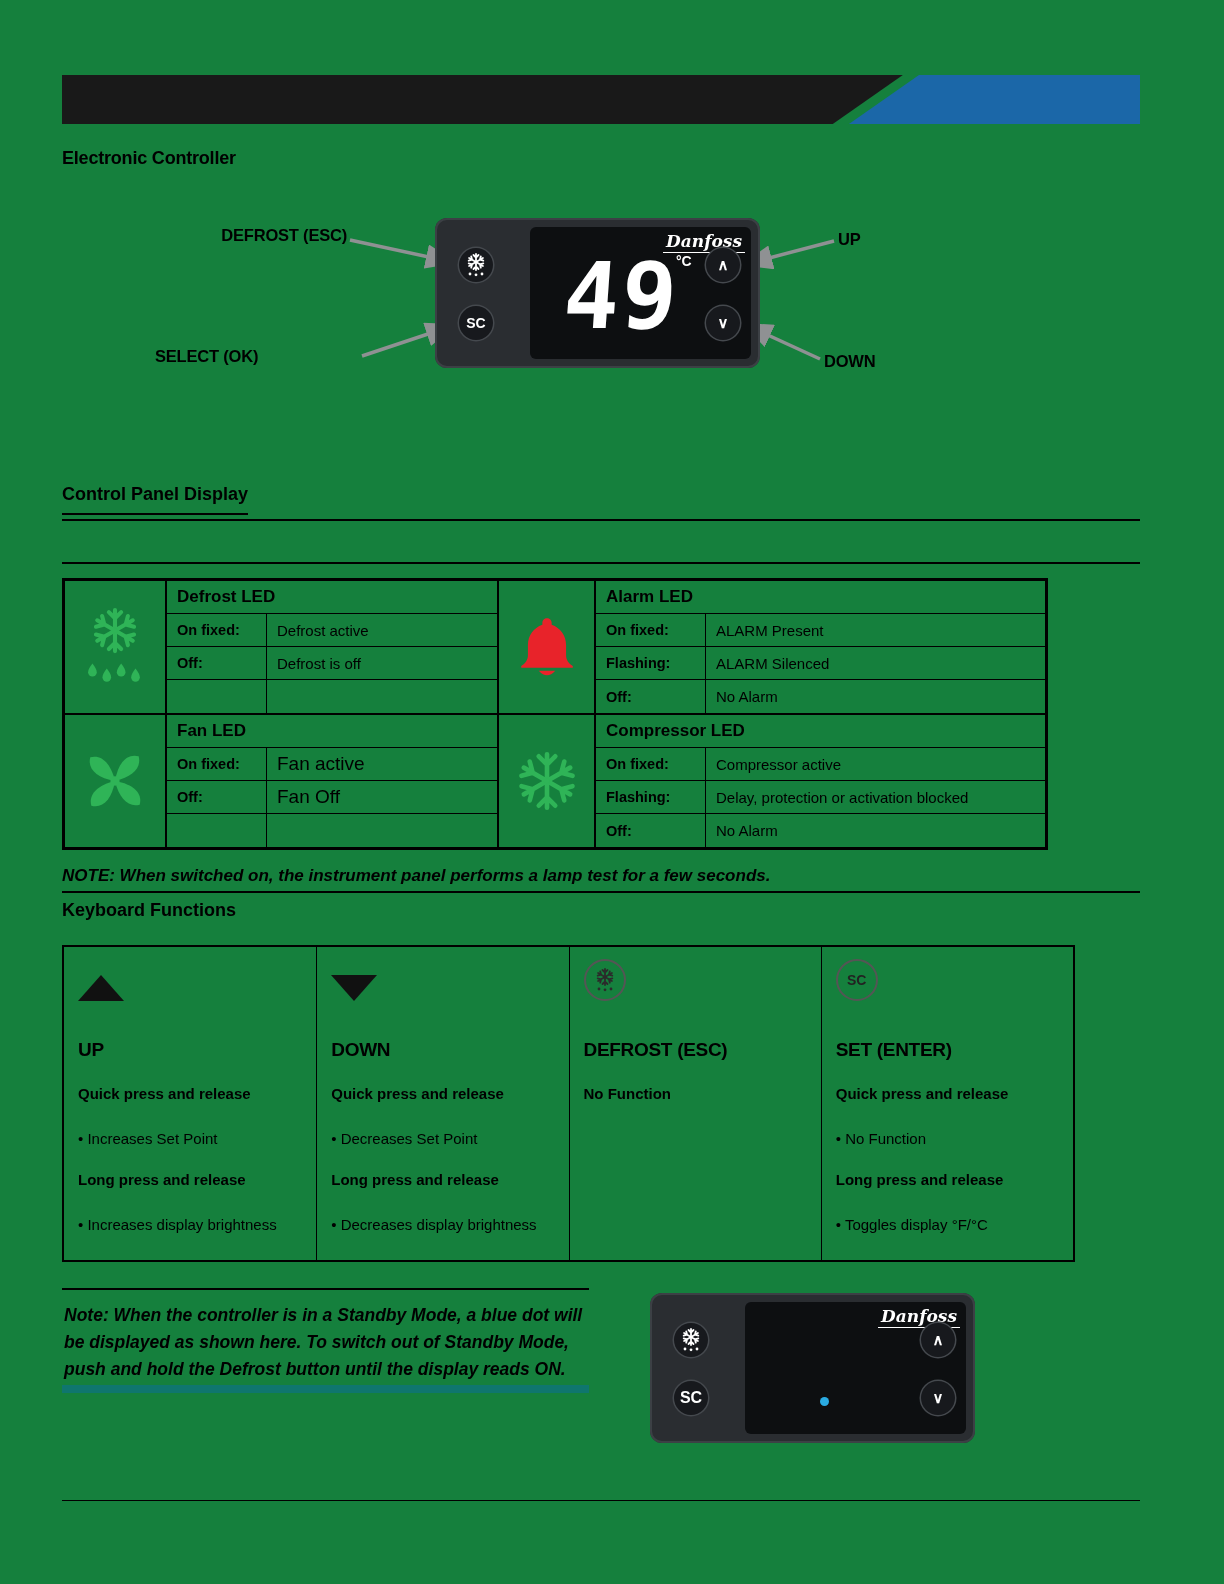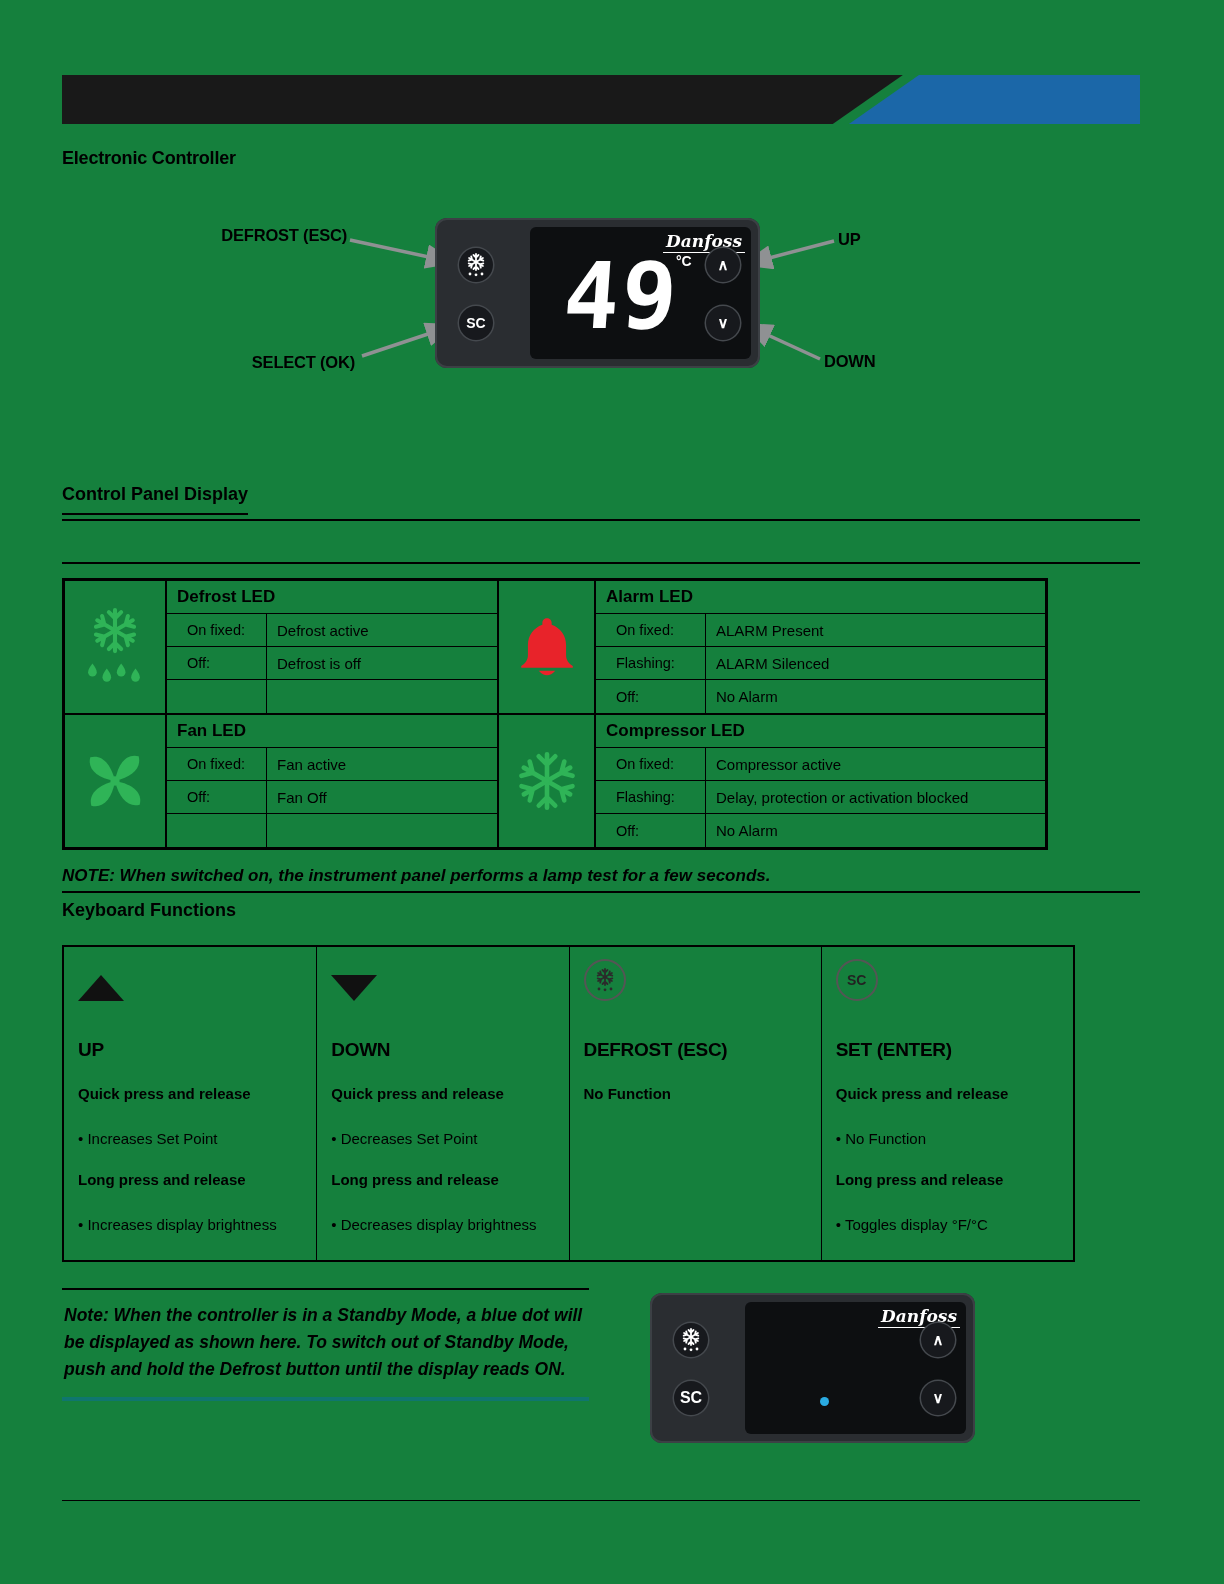--- a/index.html
+++ b/index.html
@@ -28,21 +28,21 @@
   .note1{left:62px;top:532px;}
   .lampnote{left:62px;top:866px;font-size:17px;font-style:italic;}
   .lampnote b{font-weight:800;}
   .lampnote span{font-weight:600;}
 
   
   .diagram{left:62px;top:210px;width:1078px;height:178px;}
   .arrows{position:absolute;left:0;top:0;width:1078px;height:178px;}
   .callout{position:absolute;font-weight:700;font-size:16.5px;letter-spacing:-0.2px;}
   .co-defrost{left:85px;top:16px;width:200px;text-align:right;}
-  .co-select{left:93px;top:143px;width:200px;text-align:right;}
+  .co-select{left:93px;top:137px;width:200px;}
   .co-up{left:776px;top:20px;}
   .co-down{left:762px;top:142px;}
 
   .device{position:absolute;background:var(--device-body,#2a2d31);border-radius:12px;
     box-shadow:inset 0 0 0 2px #3c4045;}
   .device .screen{position:absolute;left:95px;top:9px;right:9px;bottom:9px;
     background:var(--device-screen,#0d0f11);border-radius:6px;}
   .logo{position:absolute;right:6px;top:4px;color:#fff;font-family:"DejaVu Serif",serif;
     font-style:italic;font-weight:700;font-size:17px;border-bottom:1.5px solid #fff;padding:0 3px 1px;}
   .seg{position:absolute;left:34px;top:24px;color:#fff;font-family:"DejaVu Sans Mono",monospace;
@@ -66,44 +66,44 @@
   .led-row{display:grid;grid-template-columns:100px 334px 95px 1fr;}
   .led-row + .led-row{border-top:2.5px solid #000;}
   .led-icon-cell{display:flex;align-items:center;justify-content:center;padding:4px 0;}
   .led-sub{border-left:2.5px solid #000;}
   .led-sub.first{border-right:2.5px solid #000;}
   .lt-title{height:33px;display:flex;align-items:center;padding-left:10px;
     font-weight:700;font-size:17px;border-bottom:1.5px solid #000;}
   .lt-row{display:grid;grid-template-columns:100px 1fr;height:33px;border-bottom:1.5px solid #000;}
   .led-sub .lt-row:last-child{border-bottom:none;}
   .wide .lt-row{grid-template-columns:110px 1fr;}
-  .lt-state{border-right:1.5px solid #000;display:flex;align-items:center;padding-left:20px;
-    font-weight:400;font-size:14.5px;text-align:center;}
+  .lt-state{border-right:1.5px solid #000;display:flex;align-items:center;padding-left:10px;
+    font-weight:700;font-size:14.5px;text-align:center;}
   .lt-desc{display:flex;align-items:center;padding-left:10px;font-size:15px;}
-  .lt-desc.lg{font-size:15px;}
+  .lt-desc.lg{font-size:19px;}
 
   
   .kb{left:62px;top:945px;width:1013px;height:317px;border:2.5px solid #000;
     display:grid;grid-template-columns:1fr 1fr 1fr 1fr;}
   .kb-col{border-left:1.6px solid #000;padding:12px 14px;}
   .kb-col:first-child{border-left:none;}
   .kb-icon-zone{height:56px;display:flex;align-items:flex-start;}
   .tri-up{width:0;height:0;border-left:23px solid transparent;border-right:23px solid transparent;
     border-bottom:26px solid #111;margin-top:16px;}
   .tri-down{width:0;height:0;border-left:23px solid transparent;border-right:23px solid transparent;
     border-top:26px solid #111;margin-top:16px;}
   .kb-circle{width:42px;height:42px;border:2px solid #555;border-radius:50%;
     display:flex;align-items:center;justify-content:center;color:#222;font-weight:700;font-size:14px;}
   .kb-title{font-weight:700;font-size:19px;margin-top:24px;letter-spacing:-0.3px;}
   .kb-h{font-weight:700;font-size:15px;margin-top:24px;}
   .kb-t{font-size:15px;margin-top:28px;}
 
   
-  .standby-note{left:62px;top:1288px;width:527px;border-top:2px solid #000;border-bottom:4px solid #0f766e;
-    padding:12px 2px 14px;font-style:italic;font-weight:600;font-size:17.5px;line-height:1.55;}
+  .standby-note{left:62px;top:1288px;width:527px;border-top:2px solid #000;border-bottom:8px solid #0f766e;
+    padding:12px 2px 2px;font-style:italic;font-weight:600;font-size:17.5px;line-height:1.55;}
   .bottom-rule{top:1500px;}
   svg{display:block;}
 </style>
 </head>
 <body>
 
 <div class="page">
 
   <div class="banner abs">
     <div class="banner-black"></div>

